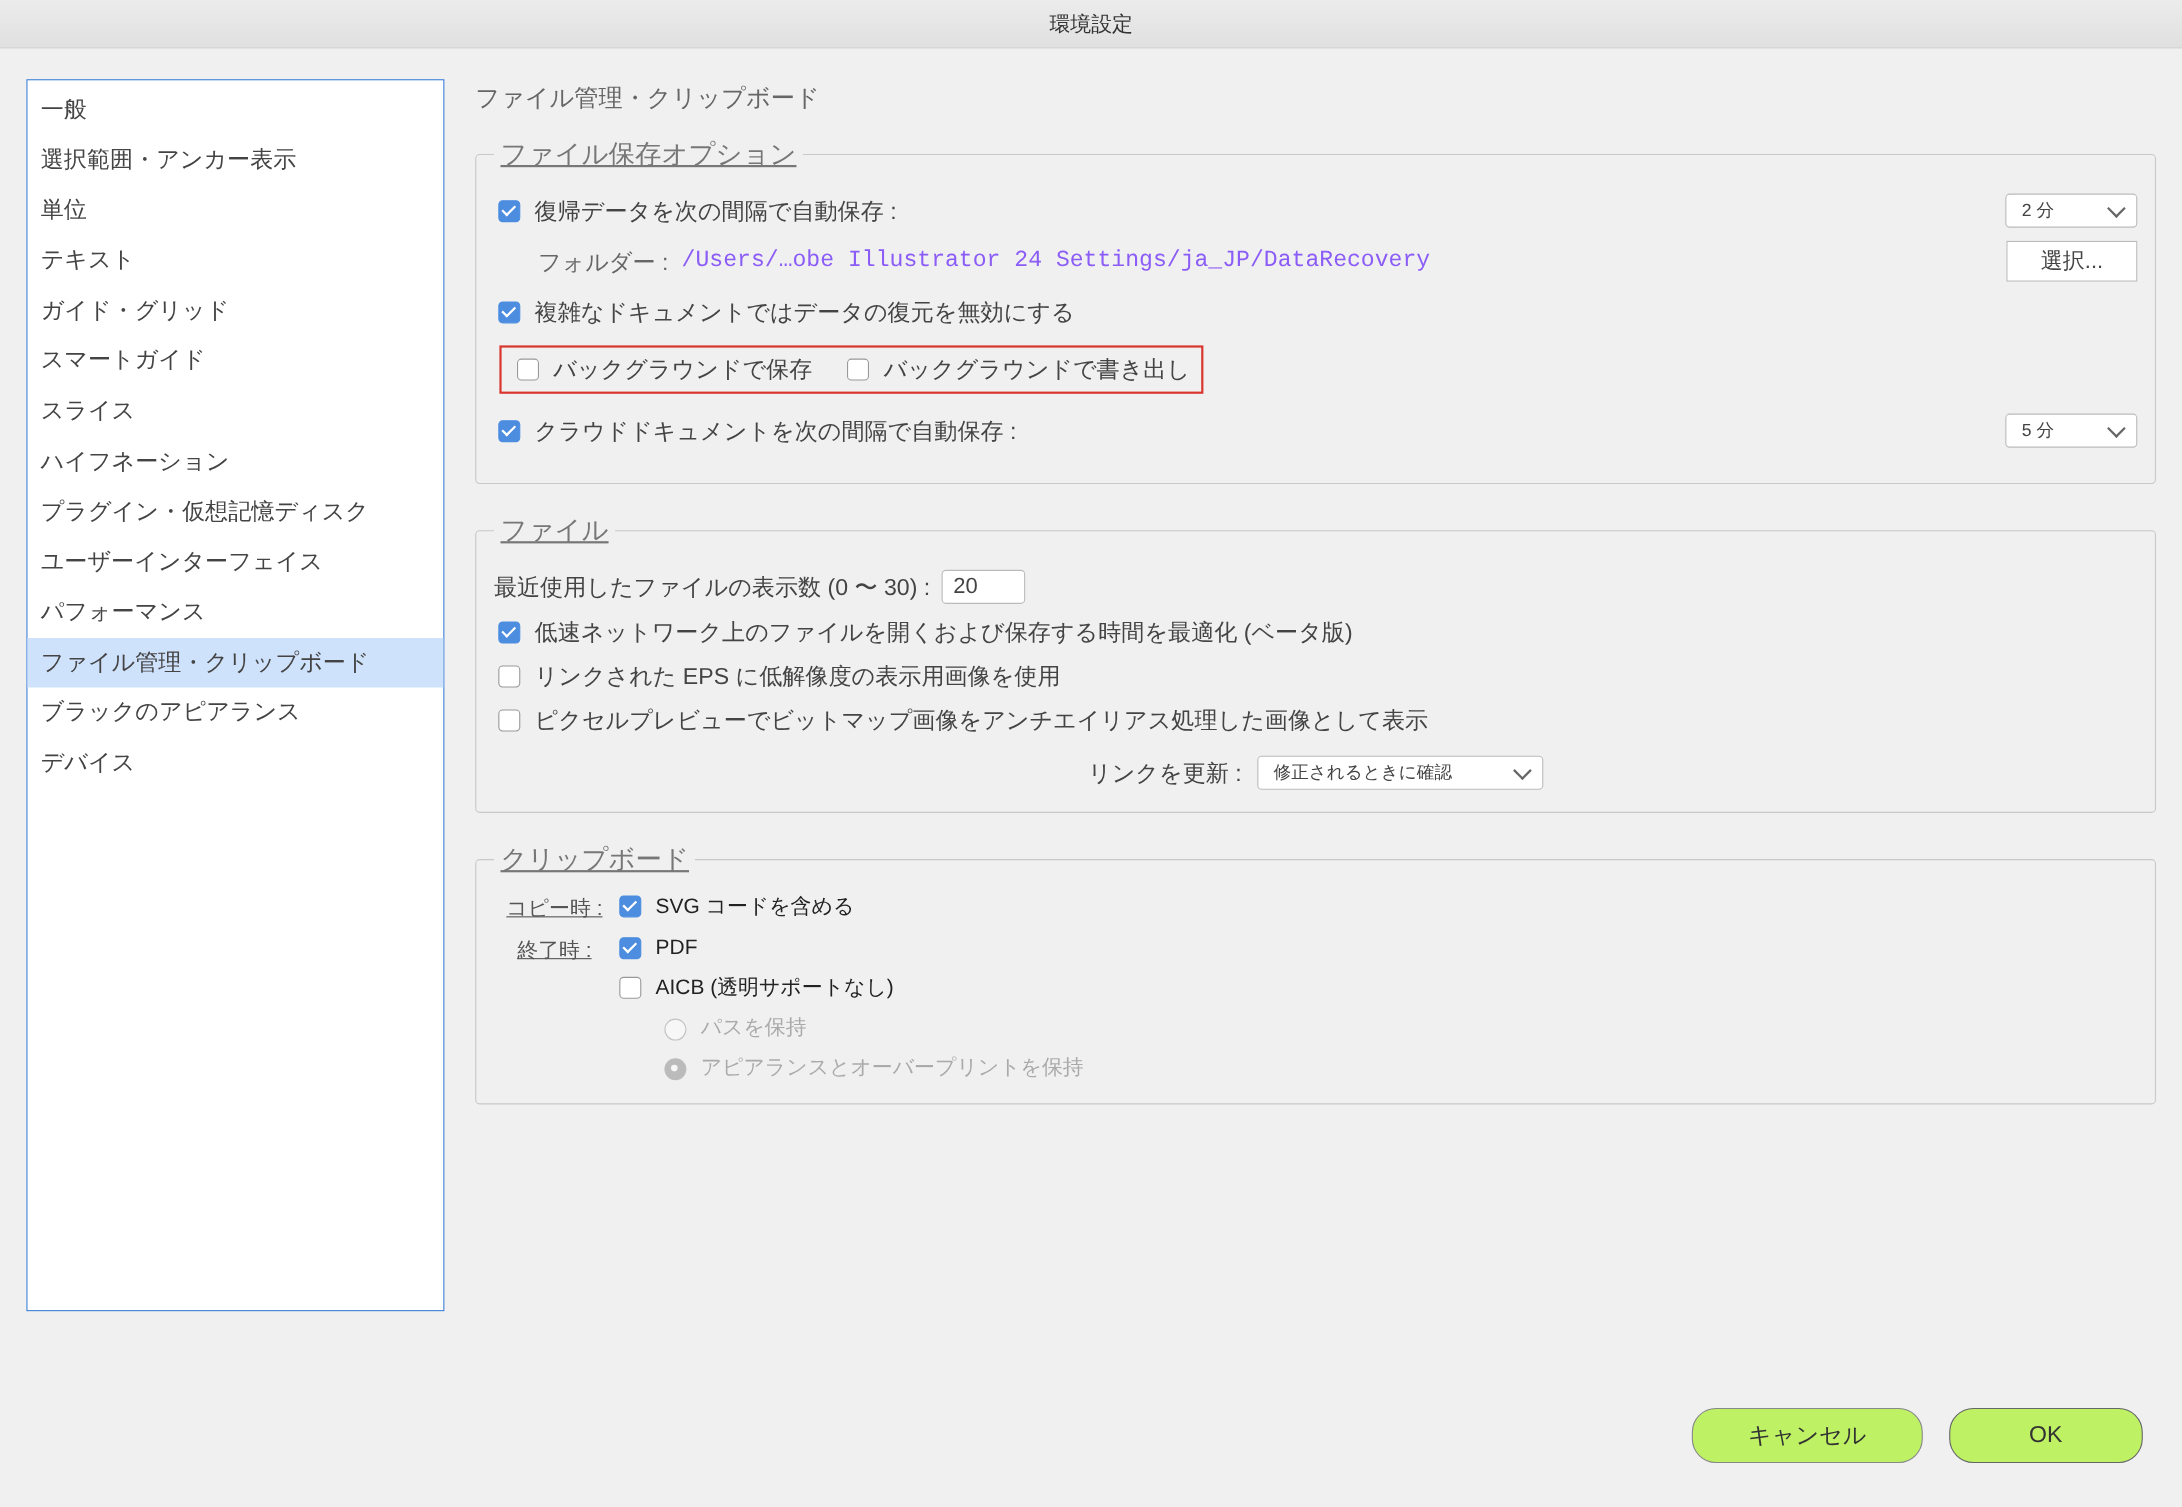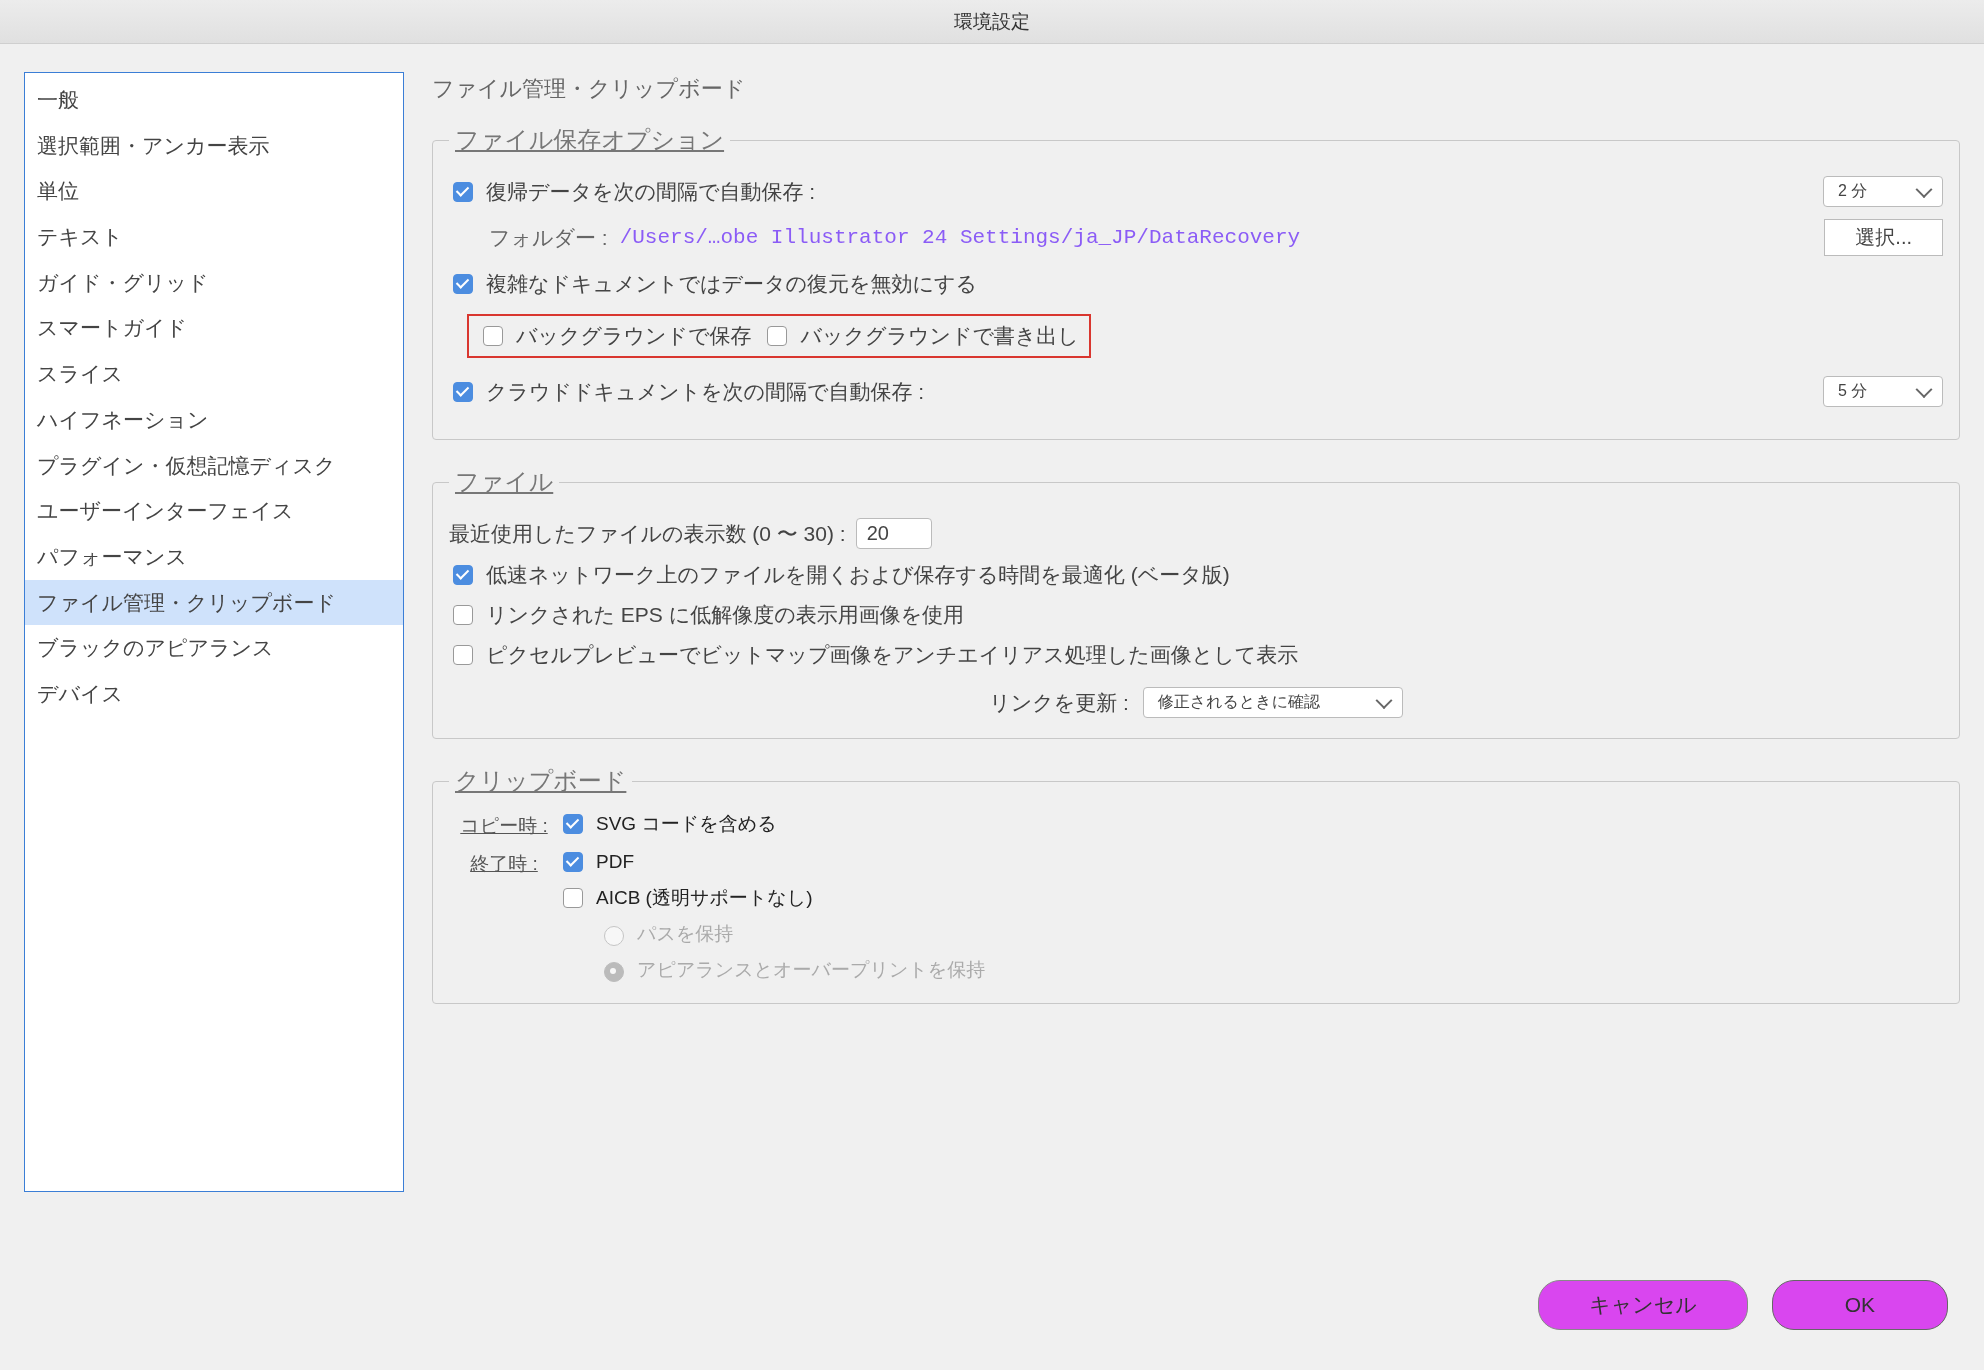--- a/index.html
+++ b/index.html
@@ -173,36 +173,36 @@
     font-size: 21px;
     color: #444;
     padding-left: 40px;
   }
   .folder-label { color: #666; }
   .folder-path { color: #8b5cf6; flex: 1; font-family: Liberation Mono, monospace; }
   .hlbox {
     border: 2.5px solid #d9362f;
     padding: 6px 10px;
     display: inline-flex;
-    gap: 12px;
-    align-items: center;
-    margin: 4px 0 12px 18px;
+    gap: 28px;
+    align-items: center;
+    margin: 4px 0 12px 5px;
   }
   .inline-group { display: inline-flex; align-items: center; gap: 10px; }
   .disabled-text { color: #aaa; }
   .footer {
     position: absolute;
     right: 36px;
     bottom: 40px;
     display: flex;
     gap: 24px;
   }
   .pill-btn {
     border: 1.5px solid #888;
-    background: #d946ef;
+    background: #bef264;
     border-radius: 22px;
     padding: 10px 50px;
     font-size: 21px;
     color: #333;
     cursor: pointer;
   }
   .pill-btn.primary {
     border-color: #666;
     padding: 10px 72px;
   }

